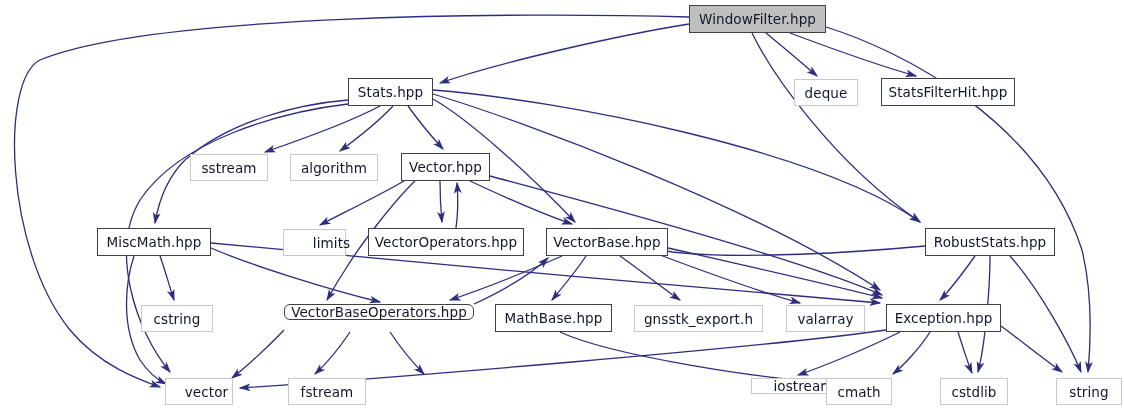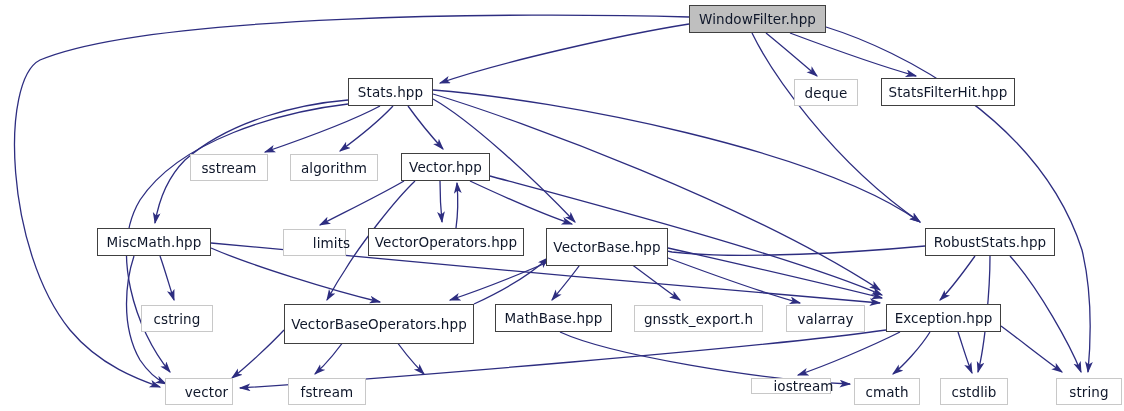--- a/index.html
+++ b/index.html
@@ -151,33 +151,33 @@
   </div>
 
   <div class="node ext" style="left:283px; top:229px; width:63px; height:27px;padding-left:34px;">
     <span>limits</span>
   </div>
 
   <div class="node proj" style="left:368px; top:228px; width:156px; height:28px;">
     <span>VectorOperators.hpp</span>
   </div>
 
-  <div class="node proj" style="left:546px; top:228px; width:122px; height:38px;">
+  <div class="node proj" style="left:546px; top:228px; width:122px; height:28px;">
     <span>VectorBase.hpp</span>
   </div>
 
   <div class="node proj" style="left:925px; top:228px; width:130px; height:28px;">
     <span>RobustStats.hpp</span>
   </div>
 
   <div class="node ext" style="left:141px; top:305px; width:72px; height:27px;">
     <span>cstring</span>
   </div>
 
-  <div class="node proj" style="left:284px; top:304px; width:190px; height:40px;">
+  <div class="node proj" style="left:284px; top:304px; width:190px; height:16px;border-radius:6px;">
     <span>VectorBaseOperators.hpp</span>
   </div>
 
   <div class="node proj" style="left:495px; top:304px; width:117px; height:28px;">
     <span>MathBase.hpp</span>
   </div>
 
   <div class="node ext" style="left:634px; top:305px; width:129px; height:27px;">
     <span>gnsstk_export.h</span>
   </div>
@@ -196,21 +196,21 @@
 
   <div class="node ext" style="left:288px; top:378px; width:78px; height:27px;">
     <span>fstream</span>
   </div>
 
 
   <div class="node ext" style="left:751px; top:378px; width:80px; height:16px;padding-left:25px;">
     <span>iostream</span>
   </div>
 
-  <div class="node ext" style="left:854px; top:378px; width:66px; height:27px;">
+  <div class="node ext" style="left:826px; top:378px; width:66px; height:27px;">
     <span>cmath</span>
   </div>
 
   <div class="node ext" style="left:940px; top:378px; width:68px; height:27px;">
     <span>cstdlib</span>
   </div>
 
   <div class="node ext" style="left:1056px; top:378px; width:66px; height:27px;">
     <span>string</span>
   </div>

